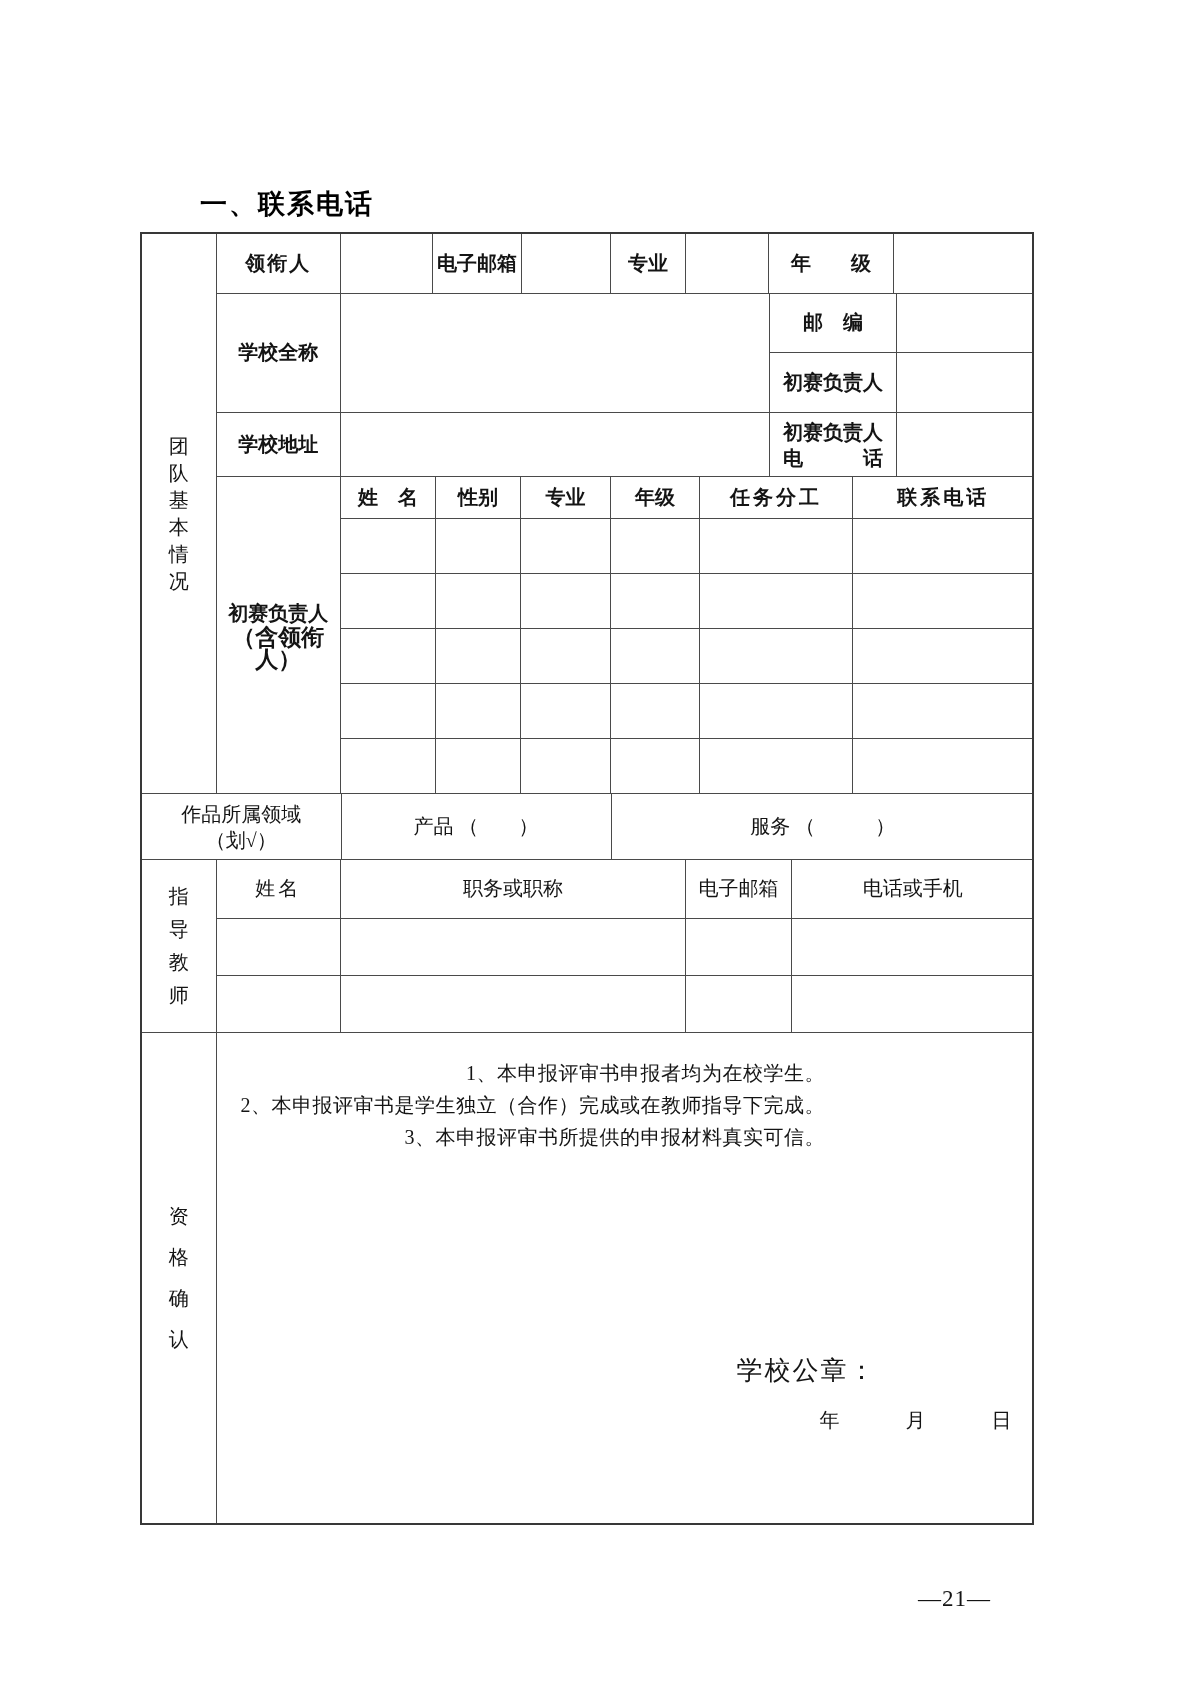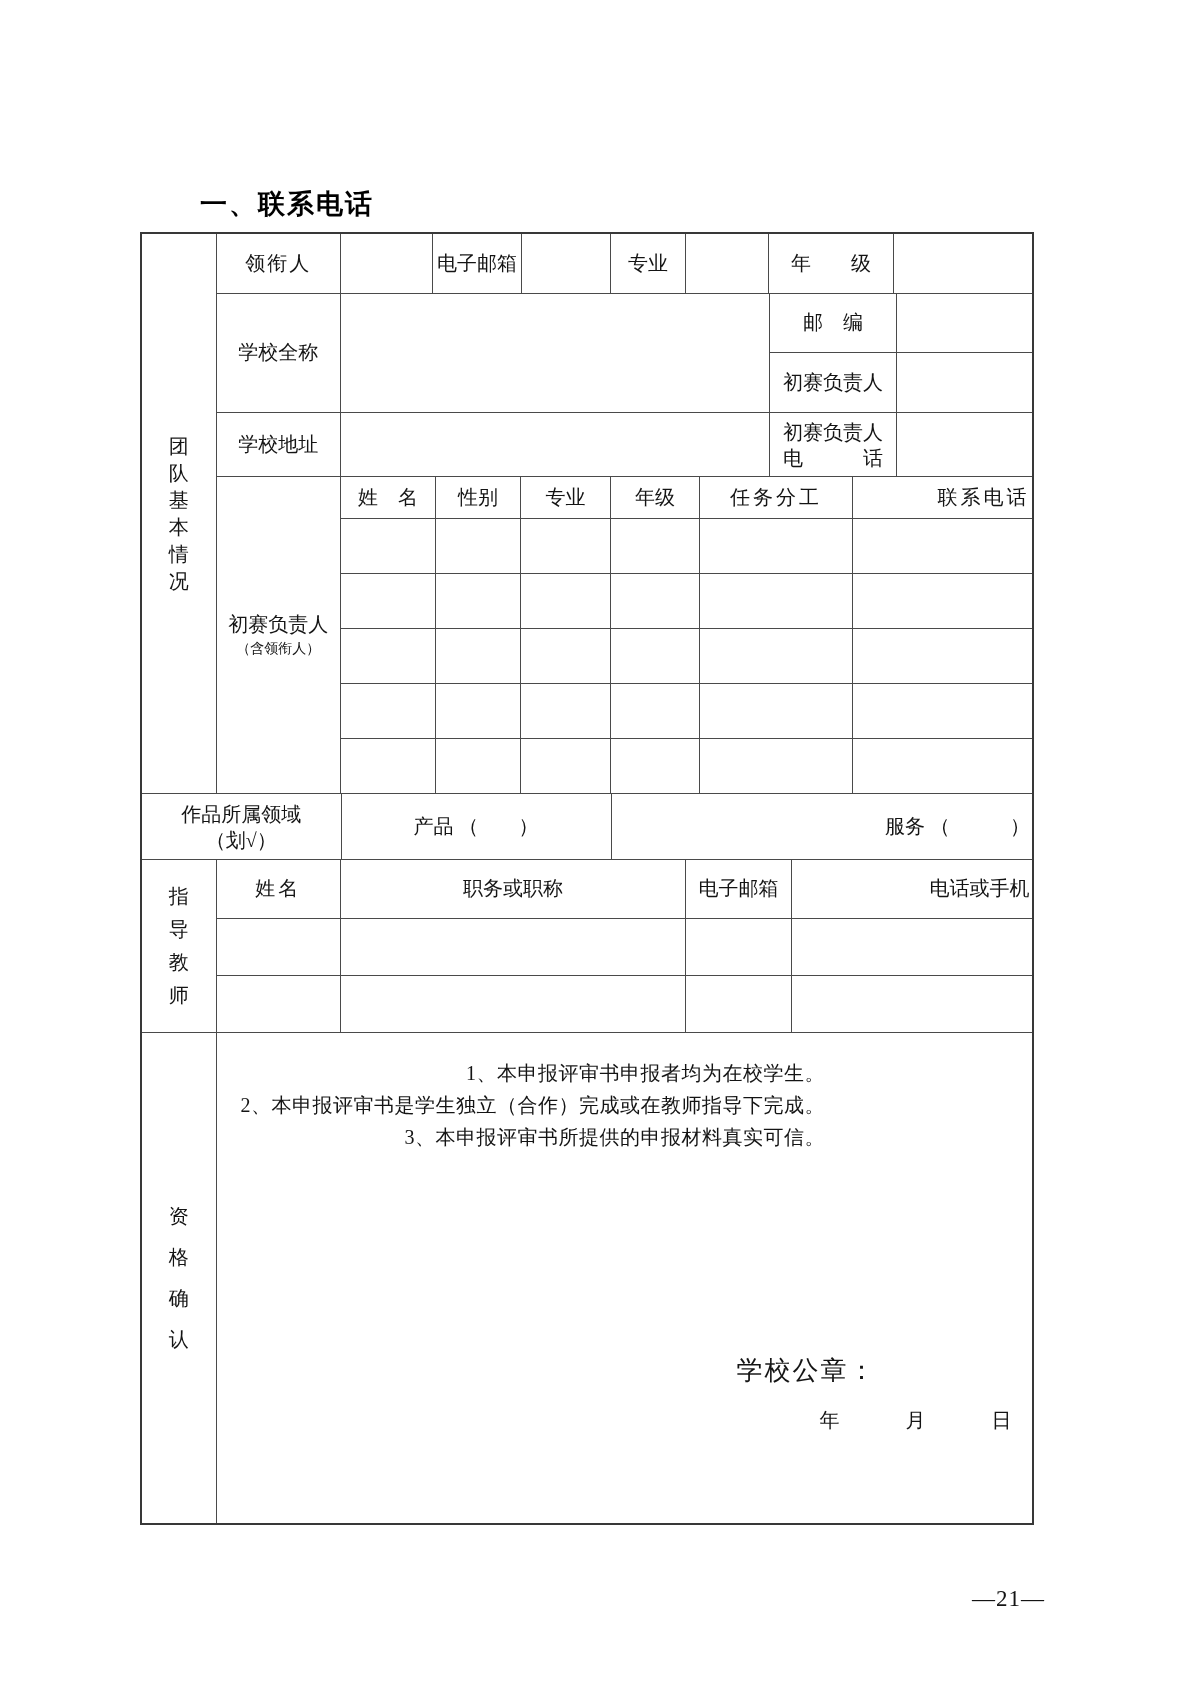--- a/index.html
+++ b/index.html
@@ -21,41 +21,41 @@
     border:1px solid #4a4a4a;padding:0;vertical-align:middle;
   }
   table.inner{
     width:100%;border-collapse:collapse;table-layout:fixed;
   }
   table.inner td{
     border-right:1px solid #4a4a4a;border-bottom:1px solid #4a4a4a;
     text-align:center;vertical-align:middle;
     font-size:20px;padding:2px 4px;overflow:hidden;color:#141414;
   }
-  table.inner td:last-child{border-right:none;text-align:right;}
+  table.inner td:last-child{border-right:none;}
   table.inner.no-bottom tr:last-child td{border-bottom:none;}
   td.nb{border-bottom:none !important;}
   .vtext{
     width:24px;margin:8px auto;text-align:center;word-break:break-all;
     font-size:20px;line-height:27px;
   }
   .vtext.adv{line-height:33px;}
   .vtext.qual{line-height:41px;}
   .ls2{letter-spacing:2px;}
   .ls3{letter-spacing:3px;}
-  .sub{font-size:14px;line-height:22px;}
+  .sub{font-size:23px;line-height:22px;}
   .lbl-line{line-height:26px;}
   .qual-cell{position:relative;}
   .decl{
     position:absolute;left:24px;top:24px;text-align:right;
     font-size:20px;line-height:32px;letter-spacing:0.5px;white-space:nowrap;
   }
   .seal{position:absolute;left:520px;top:320px;font-size:26px;letter-spacing:2px;}
   .date-row{position:absolute;left:603px;top:374px;font-size:20px;display:flex;gap:66px;}
-  .page-num{position:absolute;left:972px;top:1586px;font-size:23px;letter-spacing:1px;}
+  .page-num{position:absolute;left:918px;top:1586px;font-size:23px;letter-spacing:1px;}
   .h59{height:59px;} .h60{height:60px;} .h64{height:64px;}
   .h41{height:41px;} .h55{height:55px;} .h65{height:65px;}
   .h58{height:58px;} .h57{height:57px;} .h491{height:491px;}
 </style>
 </head>
 <body>
 
 <div class="page">
 
   <div class="doc-title">一、联系电话</div>
@@ -64,21 +64,21 @@
     <colgroup>
         <col style="width:75px">
         <col style="width:817px">
       </colgroup>
     <tbody>
 
       <tr>
         <td>
           <div class="vtext">团队基本情况</div>
         </td>
-        <td style="vertical-align:top;">
+        <td style="vertical-align:top;font-weight:bold;">
 
           <table class="inner">
             <colgroup>
               <col style="width:124px">
                 <col style="width:92px">
                 <col style="width:89px">
                 <col style="width:89px">
               <col style="width:75px">
                 <col style="width:83px">
                 <col style="width:125px">

